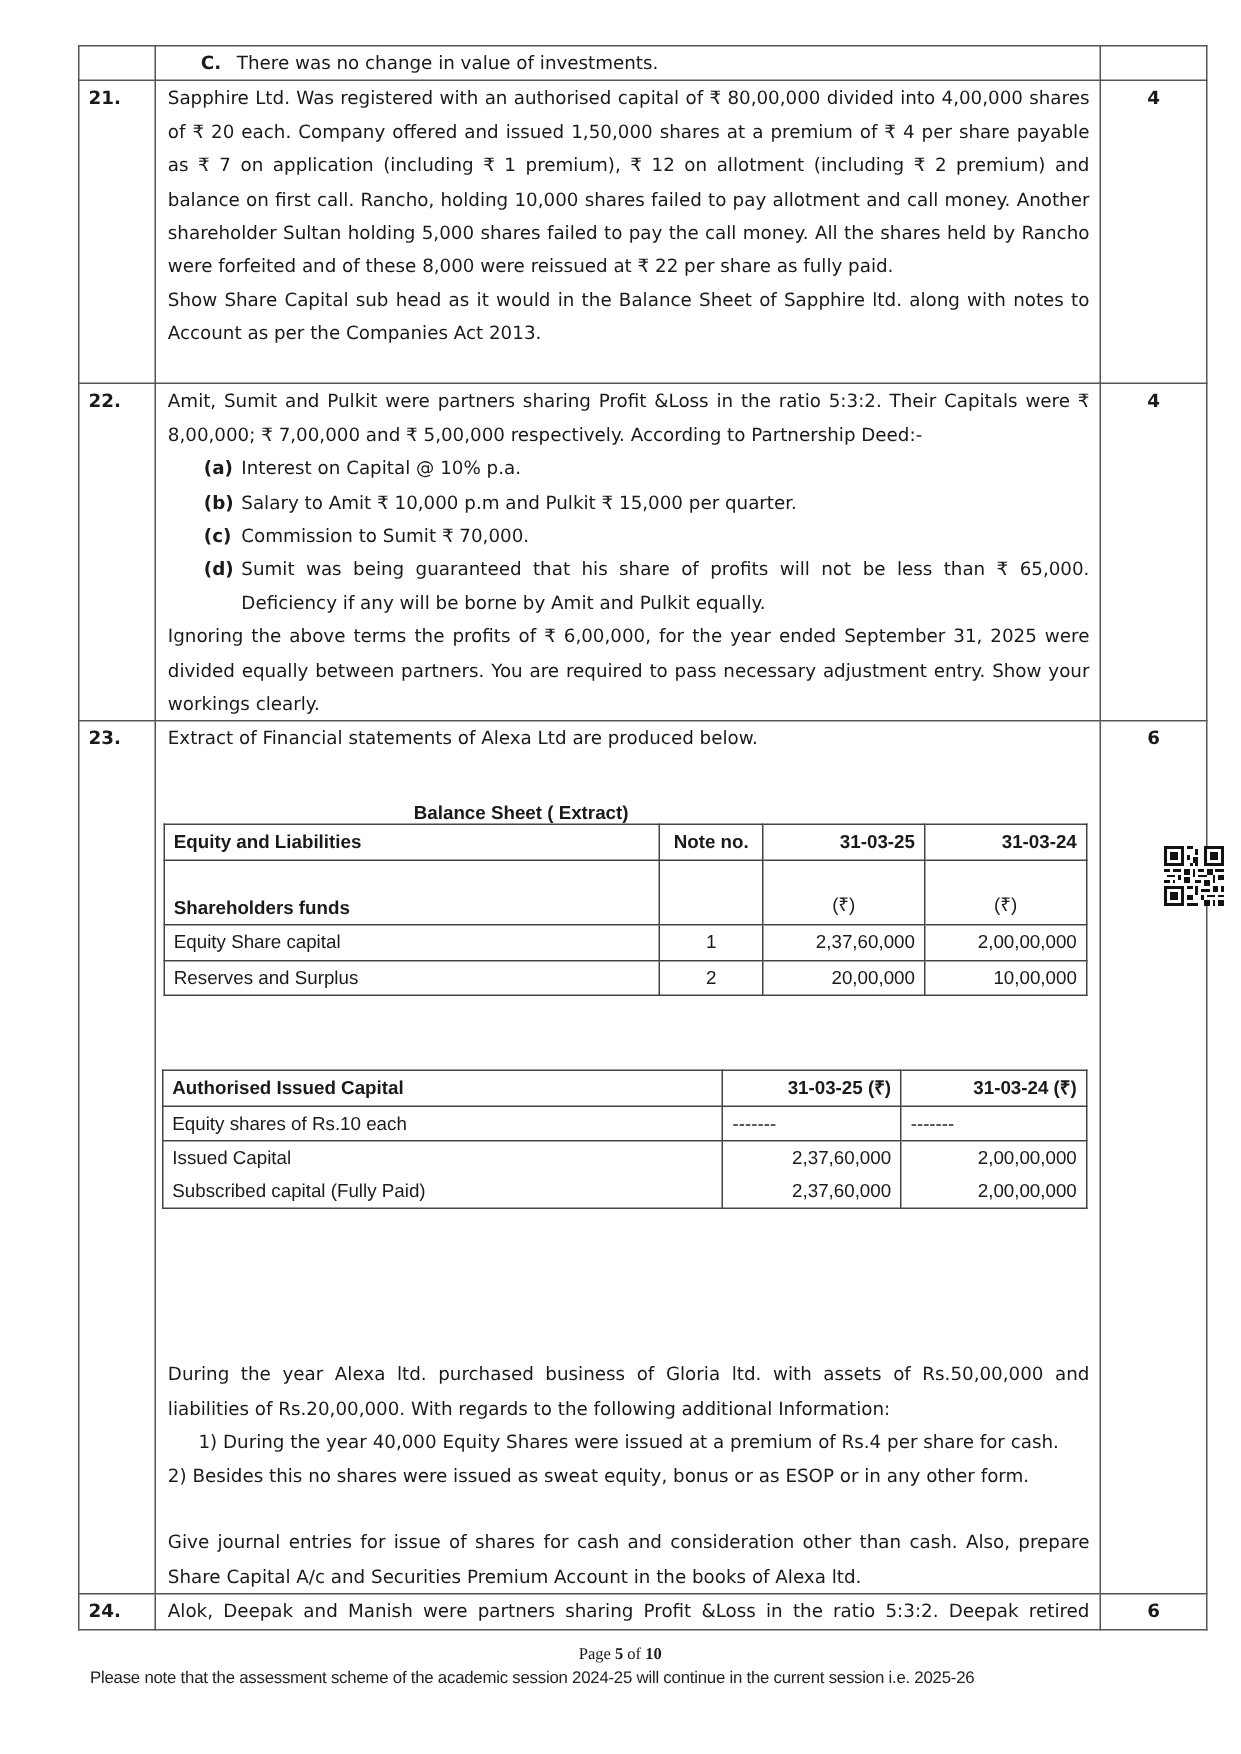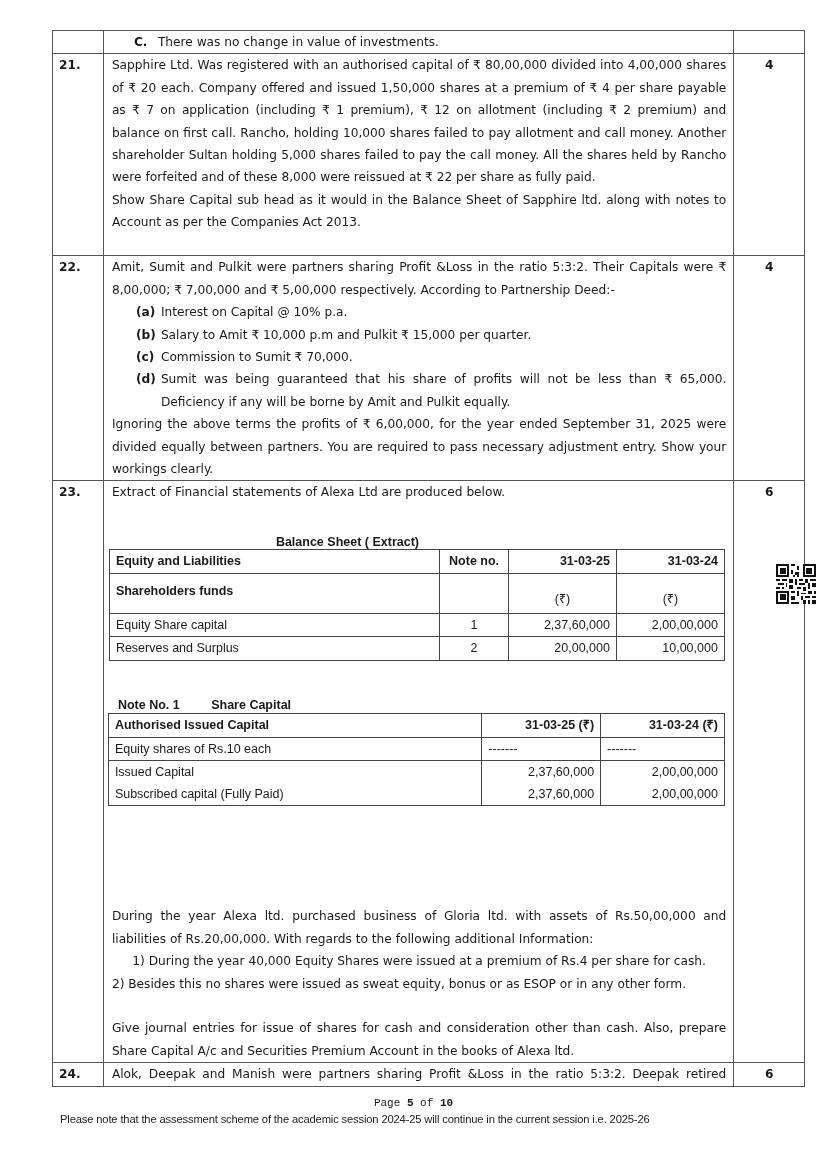--- a/index.html
+++ b/index.html
@@ -24,21 +24,21 @@
 
   
   .inner { font-family: "Liberation Sans", sans-serif; font-size: 12.5px; border-collapse: collapse; }
   .inner td { border: 1px solid #444; padding: 0 6px; height: 21px; vertical-align: middle; }
   .inner .num { text-align: right; }
   .inner .ctr { text-align: center; }
   .inner .b { font-weight: bold; }
   .caption { font-family: "Liberation Sans", sans-serif; font-size: 12.5px; font-weight: bold; }
 
   .footer-page { position: absolute; top: 1097px; left: 0; width: 827px; text-align: center;
-                 font-family: Liberation Mono, monospace; font-size: 11px; }
+                 font-family: Liberation Serif, serif; font-size: 11px; }
   .footer-page b { font-weight: bold; }
   .footer-note { position: absolute; top: 1113px; left: 60px; font-family: "Liberation Sans", sans-serif;
                  font-size: 11.2px; letter-spacing: -0.15px; color: #222; }
 
   .qr { position: absolute; left: 776px; top: 564px; width: 40px; height: 40px; }
 </style>
 </head>
 <body>
 
 <div class="page">
@@ -98,44 +98,40 @@
         <div class="caption" style="position:absolute; left:172px; top:50px;">Balance Sheet ( Extract)</div>
         <table class="inner" style="position:absolute; left:5px; top:68px; width:616px;">
           <tbody>
                 <tr>
             <td class="b" style="width:318px;">Equity and Liabilities</td>
             <td class="b ctr" style="width:56px;">Note no.</td>
             <td class="b num" style="width:95px;">31-03-25</td>
             <td class="b num" style="width:95px;">31-03-24</td>
           </tr>
           <tr style="height:40px;">
-            <td class="b" style="vertical-align:top; padding-top:6px;">Shareholders funds</td>
+            <td class="b" style="vertical-align:top; padding-top:20px;">Shareholders funds</td>
             <td></td>
             <td class="ctr" style="vertical-align:bottom; padding-bottom:2px;">(₹)</td>
             <td class="ctr" style="vertical-align:bottom; padding-bottom:2px;">(₹)</td>
           </tr>
           <tr>
             <td>Equity Share capital</td>
             <td class="ctr">1</td>
             <td class="num">2,37,60,000</td>
             <td class="num">2,00,00,000</td>
           </tr>
           <tr>
             <td>Reserves and Surplus</td>
             <td class="ctr">2</td>
             <td class="num">20,00,000</td>
             <td class="num">10,00,000</td>
           </tr>
         </tbody>
             </table>
 
-        <div class="caption" style="position:absolute; left:14px; top:213px;">
-          <span>Note No. 1</span>
-          <span style="margin-left:28px;">Share Capital</span>
-        </div>
         <table class="inner" style="position:absolute; left:4px; top:232px; width:617px;">
           <tbody>
                 <tr>
             <td class="b" style="width:362px;">Authorised Issued Capital</td>
             <td class="b num" style="width:106px;">31-03-25 (₹)</td>
             <td class="b num" style="width:111px;">31-03-24 (₹)</td>
           </tr>
           <tr>
             <td>Equity shares of Rs.10 each</td>
             <td>-------</td>

